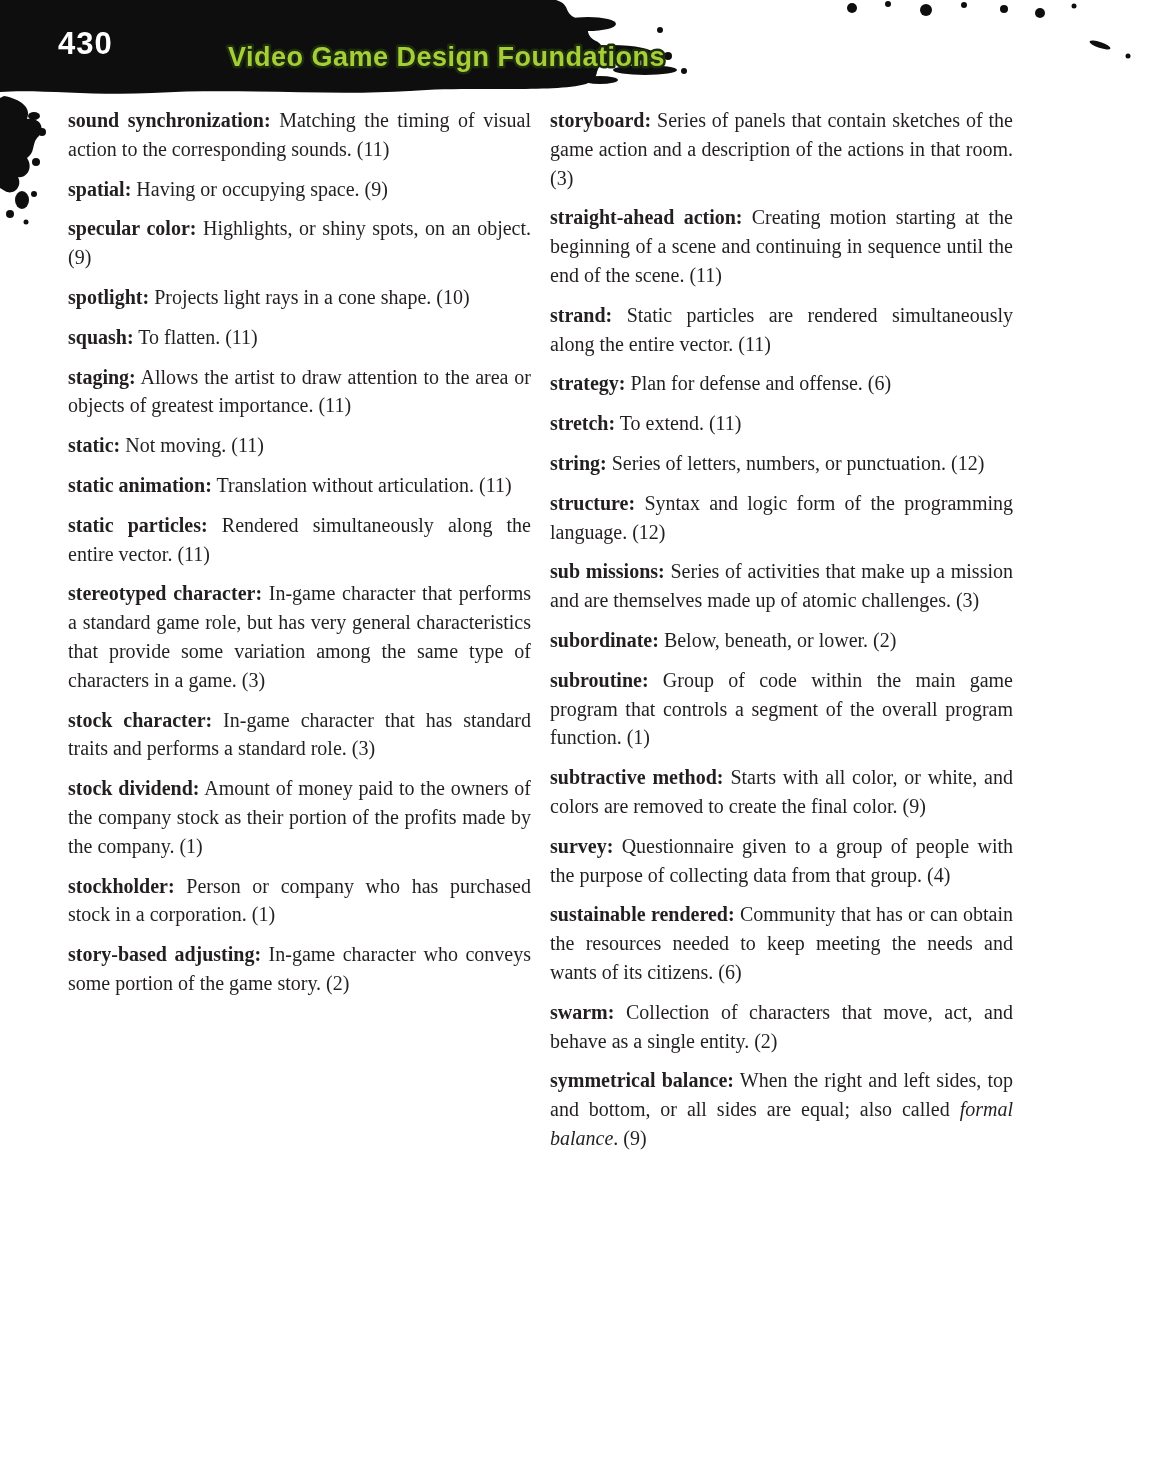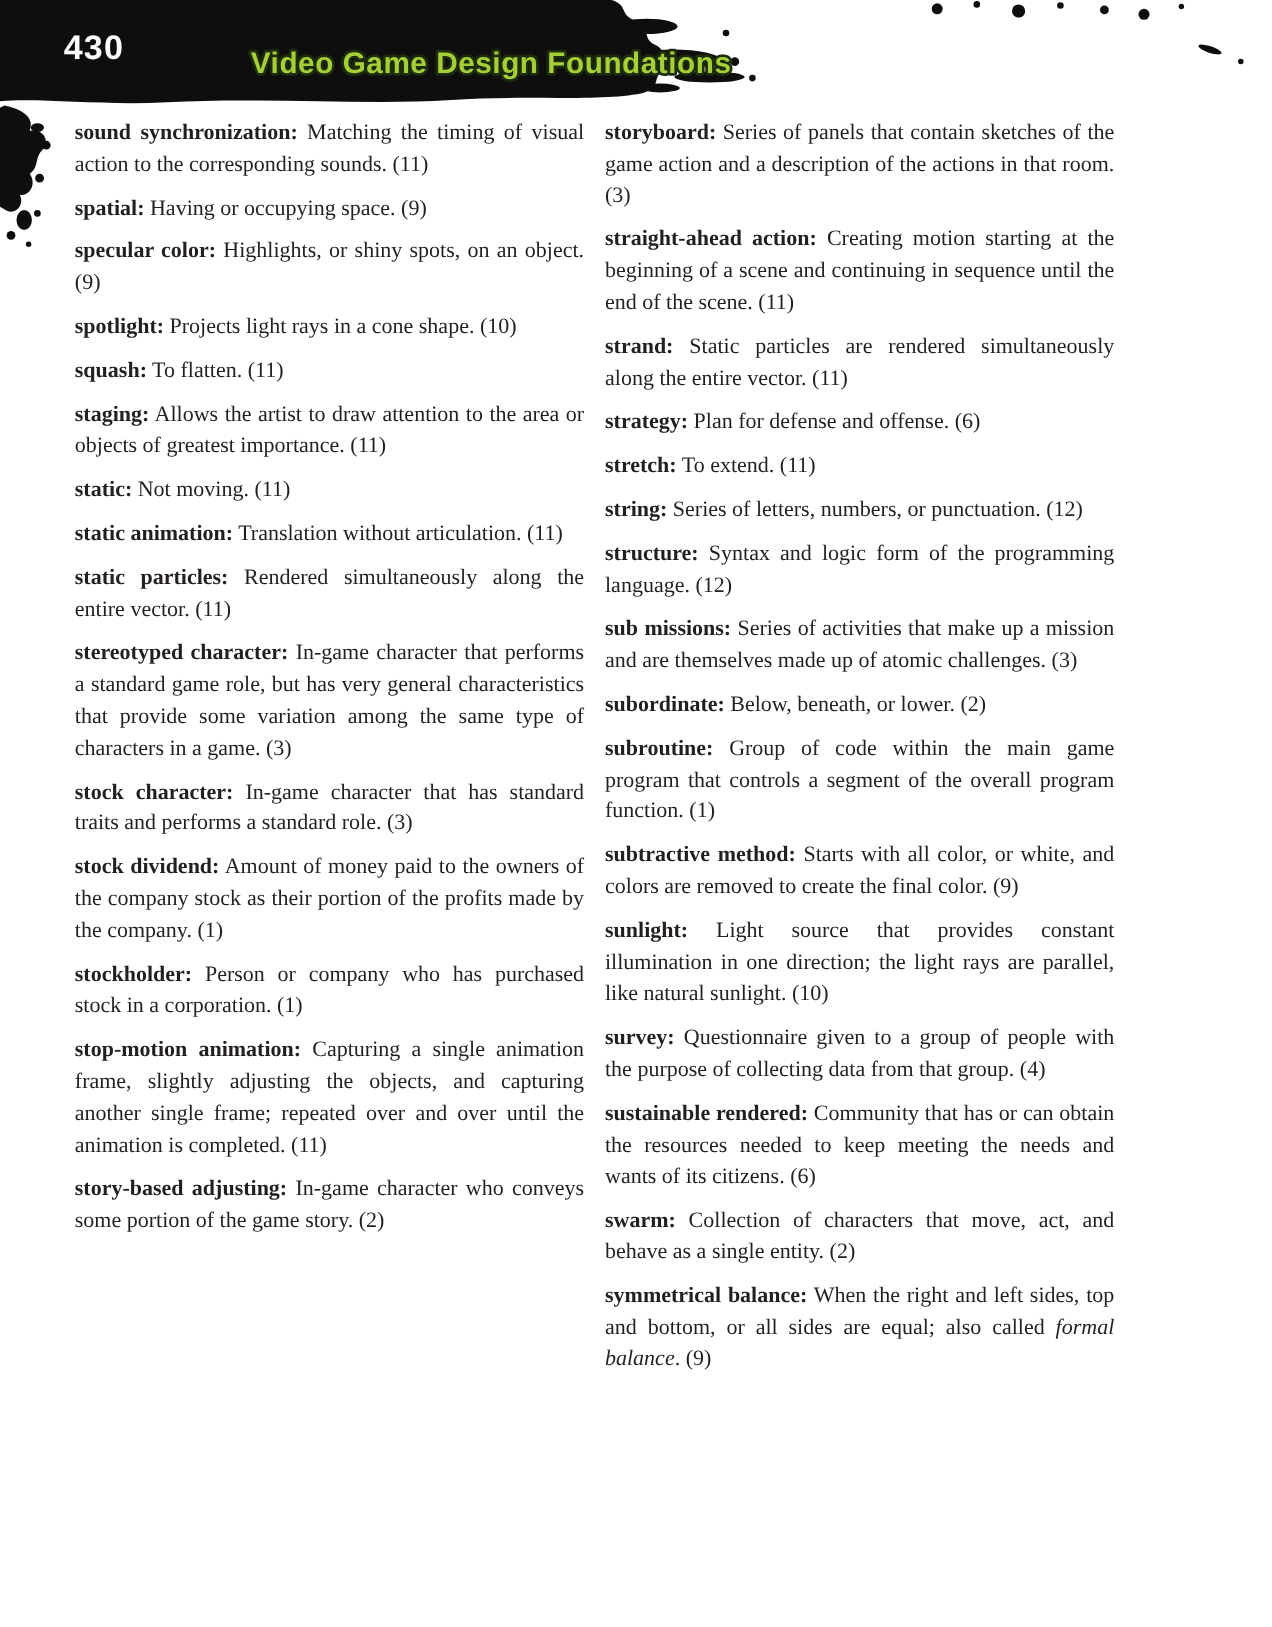--- a/index.html
+++ b/index.html
@@ -82,36 +82,34 @@
         <p class="entry"><b>spotlight:</b> Projects light rays in a cone shape. (10)</p>
         <p class="entry"><b>squash:</b> To flatten. (11)</p>
         <p class="entry"><b>staging:</b> Allows the artist to draw attention to the area or objects of greatest importance. (11)</p>
         <p class="entry"><b>static:</b> Not moving. (11)</p>
         <p class="entry"><b>static animation:</b> Translation without articulation. (11)</p>
         <p class="entry"><b>static particles:</b> Rendered simultaneously along the entire vector. (11)</p>
         <p class="entry"><b>stereotyped character:</b> In-game character that performs a standard game role, but has very general characteristics that provide some variation among the same type of characters in a game. (3)</p>
         <p class="entry"><b>stock character:</b> In-game character that has standard traits and performs a standard role. (3)</p>
         <p class="entry"><b>stock dividend:</b> Amount of money paid to the owners of the company stock as their portion of the profits made by the company. (1)</p>
         <p class="entry"><b>stockholder:</b> Person or company who has purchased stock in a corporation. (1)</p>
-        <p class="entry"><b>stop-motion animation:</b> Capturing a single animation frame, slightly adjusting the objects, and capturing another single frame; repeated over and over until the animation is completed. (11)</p>
         <p class="entry"><b>story-based adjusting:</b> In-game character who conveys some portion of the game story. (2)</p>
       </div>
     <div class="col">
         <p class="entry"><b>storyboard:</b> Series of panels that contain sketches of the game action and a description of the actions in that room. (3)</p>
         <p class="entry"><b>straight-ahead action:</b> Creating motion starting at the beginning of a scene and continuing in sequence until the end of the scene. (11)</p>
         <p class="entry"><b>strand:</b> Static particles are rendered simultaneously along the entire vector. (11)</p>
         <p class="entry"><b>strategy:</b> Plan for defense and offense. (6)</p>
         <p class="entry"><b>stretch:</b> To extend. (11)</p>
         <p class="entry"><b>string:</b> Series of letters, numbers, or punctuation. (12)</p>
         <p class="entry"><b>structure:</b> Syntax and logic form of the programming language. (12)</p>
         <p class="entry"><b>sub missions:</b> Series of activities that make up a mission and are themselves made up of atomic challenges. (3)</p>
         <p class="entry"><b>subordinate:</b> Below, beneath, or lower. (2)</p>
         <p class="entry"><b>subroutine:</b> Group of code within the main game program that controls a segment of the overall program function. (1)</p>
         <p class="entry"><b>subtractive method:</b> Starts with all color, or white, and colors are removed to create the final color. (9)</p>
-        <p class="entry"><b>sunlight:</b> Light source that provides constant illumination in one direction; the light rays are parallel, like natural sunlight. (10)</p>
         <p class="entry"><b>survey:</b> Questionnaire given to a group of people with the purpose of collecting data from that group. (4)</p>
         <p class="entry"><b>sustainable rendered:</b> Community that has or can obtain the resources needed to keep meeting the needs and wants of its citizens. (6)</p>
         <p class="entry"><b>swarm:</b> Collection of characters that move, act, and behave as a single entity. (2)</p>
         <p class="entry"><b>symmetrical balance:</b> When the right and left sides, top and bottom, or all sides are equal; also called <i>formal balance</i>. (9)</p>
       </div>
   </div>
 
 </div>
 
 </body></html>

